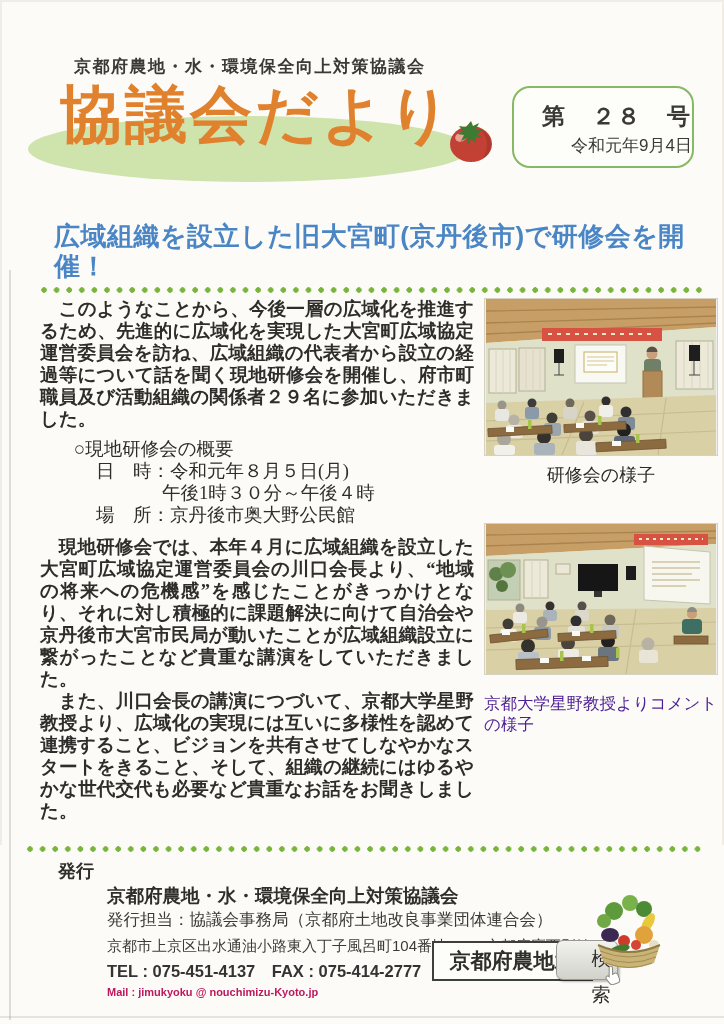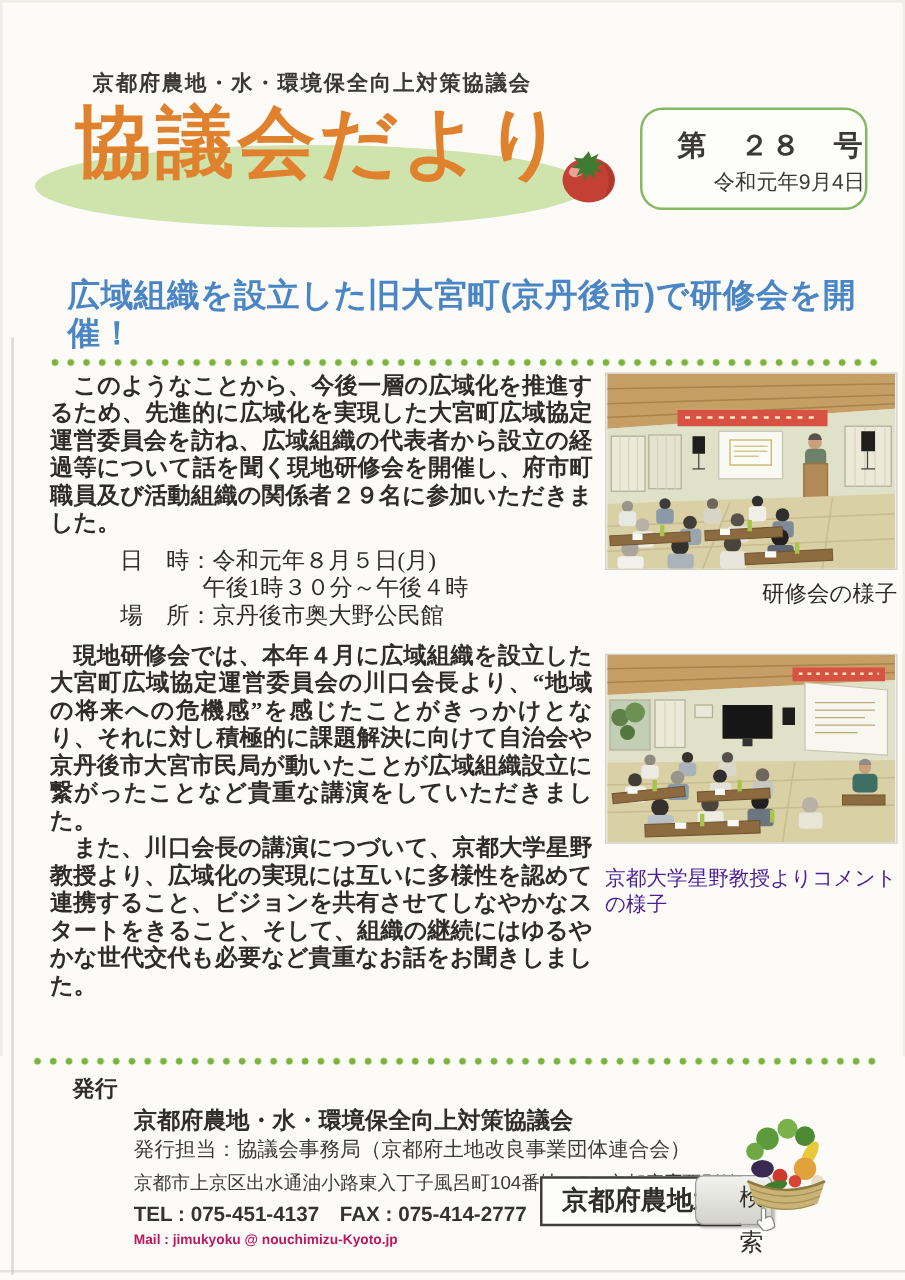--- a/index.html
+++ b/index.html
@@ -33,21 +33,21 @@
   .col-left{width:434px;}
   .col-right{width:234px;margin-left:10px;}
   .bp{margin:0;font-size:18.5px;line-height:22px;text-align:justify;font-weight:bold;}
   .overview{margin:8px 0 10px 0;font-size:18.5px;line-height:22px;}
   .ov-head{padding-left:34px;}
   .ov-item{padding-left:56px;}
   .ov-cont{padding-left:122px;}
   
   figure{margin:0;}
   .photo{display:block;border:1px solid #d5d2c4;background:#eee;}
-  .cap1{text-align:right;font-size:18px;margin-top:7px;color:#2b2a28;}
+  .cap1{text-align:center;font-size:18px;margin-top:7px;color:#2b2a28;}
   .cap2{font-size:16.5px;line-height:21px;margin-top:18px;color:#4c1d95;}
   .fig2{margin-top:36px;}
   
   .footer{position:absolute;left:0;top:845px;width:724px;height:179px;background:#fcfbf7;}
   .dots-bottom{position:absolute;left:26px;right:20px;top:0;}
   .pub-label{position:absolute;left:58px;top:14px;font-size:18px;font-weight:bold;color:#2f2e2b;}
   .pub-org{position:absolute;left:107px;top:38px;font-size:18.5px;font-weight:bold;color:#2f2e2b;}
   .pub-line{position:absolute;left:107px;top:64px;font-size:16.5px;color:#3c3b38;}
   .pub-addr{position:absolute;left:107px;top:92px;font-size:15px;color:#3c3b38;}
   .pub-tel{position:absolute;left:107px;top:116px;font-size:16.5px;font-weight:600;color:#333;}
@@ -87,20 +87,21 @@
   </div>
 
   <div class="headline">広域組織を設立した旧大宮町(京丹後市)で研修会を開催！</div>
   <div class="dotline dots-top"></div>
 
 
   <div class="columns">
     <div class="col-left">
       <p class="bp serif">　このようなことから、今後一層の広域化を推進するため、先進的に広域化を実現した大宮町広域協定運営委員会を訪ね、広域組織の代表者から設立の経過等について話を聞く現地研修会を開催し、府市町職員及び活動組織の関係者２９名に参加いただきました。</p>
       <div class="overview serif">
+        <div class="ov-head">○現地研修会の概要</div>
         <div class="ov-item">日　時：令和元年８月５日(月)</div>
         <div class="ov-cont">午後1時３０分～午後４時</div>
         <div class="ov-item">場　所：京丹後市奥大野公民館</div>
       </div>
       <p class="bp serif">　現地研修会では、本年４月に広域組織を設立した大宮町広域協定運営委員会の川口会長より、“地域の将来への危機感”を感じたことがきっかけとなり、それに対し積極的に課題解決に向けて自治会や京丹後市大宮市民局が動いたことが広域組織設立に繋がったことなど貴重な講演をしていただきました。</p>
       <p class="bp serif">　また、川口会長の講演につづいて、京都大学星野教授より、広域化の実現には互いに多様性を認めて連携すること、ビジョンを共有させてしなやかなスタートをきること、そして、組織の継続にはゆるやかな世代交代も必要など貴重なお話をお聞きしました。</p>
     </div>
 
     <div class="col-right">
       <figure>

